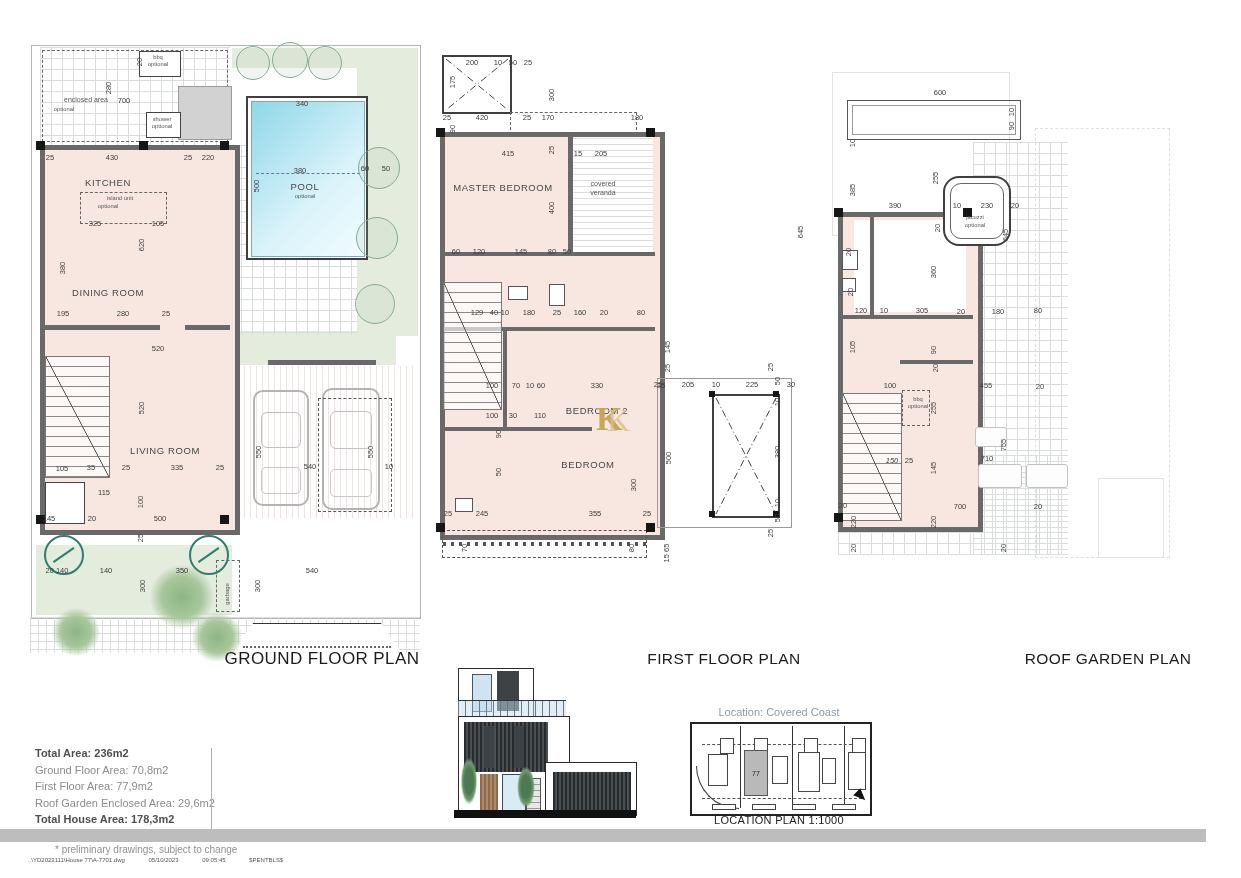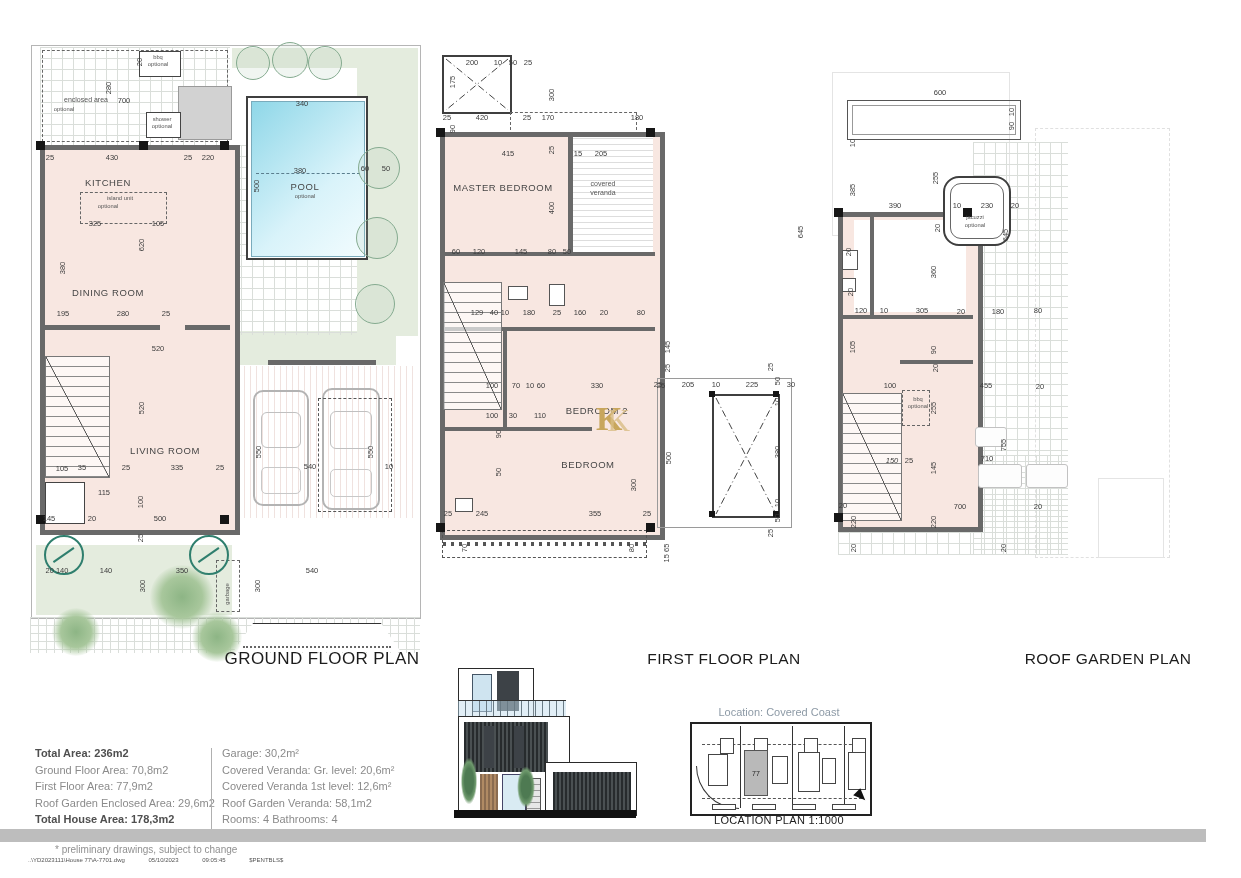--- a/index.html
+++ b/index.html
@@ -224,21 +224,21 @@
       <span class="lbl v" style="left: 62px; top: 268px;">380</span>
       <span class="lbl v" style="left: 141px; top: 245px;">620</span>
       <span class="lbl room" style="left: 108px; top: 292px;">DINING ROOM</span>
       <span class="lbl" style="left: 63px; top: 313px;">195</span>
       <span class="lbl" style="left: 123px; top: 313px;">280</span>
       <span class="lbl" style="left: 166px; top: 313px;">25</span>
       <span class="lbl" style="left: 158px; top: 348px;">520</span>
       <span class="lbl v" style="left: 141px; top: 408px;">520</span>
       <span class="lbl room" style="left: 165px; top: 450px;">LIVING ROOM</span>
       <span class="lbl" style="left: 62px; top: 468px;">105</span>
-      <span class="lbl" style="left: 82px; top: 467px;">35</span>
+      <span class="lbl" style="left: 91px; top: 467px;">35</span>
       <span class="lbl" style="left: 104px; top: 492px;">115</span>
       <span class="lbl" style="left: 126px; top: 467px;">25</span>
       <span class="lbl" style="left: 177px; top: 467px;">335</span>
       <span class="lbl" style="left: 220px; top: 467px;">25</span>
       <span class="lbl" style="left: 49px; top: 518px;">145</span>
       <span class="lbl" style="left: 92px; top: 518px;">20</span>
       <span class="lbl" style="left: 160px; top: 518px;">500</span>
       <span class="lbl v" style="left: 140px; top: 502px;">100</span>
       <span class="lbl v" style="left: 140px; top: 538px;">25</span>
       <span class="lbl v" style="left: 258px; top: 452px;">550</span>
@@ -427,27 +427,20 @@
   </div>
 
   <div class="a" id="tbl-left" style="left:35px;top:745px">
       <div class="trow tbold">Total Area: 236m2</div>
       <div class="trow">Ground Floor Area: 70,8m2</div>
       <div class="trow">First Floor Area: 77,9m2</div>
       <div class="trow">Roof Garden Enclosed Area: 29,6m2</div>
       <div class="trow tbold">Total House Area: 178,3m2</div>
     </div>
   <div class="a divider" style="left:211px;top:748px;height:83px"></div>
-  <div class="a" id="tbl-right" style="left:222px;top:745px">
-      <div class="trow">Garage: 30,2m²</div>
-      <div class="trow">Covered Veranda: Gr. level: 20,6m²</div>
-      <div class="trow">Covered Veranda 1st level: 12,6m²</div>
-      <div class="trow">Roof Garden Veranda: 58,1m2</div>
-      <div class="trow">Rooms: 4   Bathrooms: 4</div>
-    </div>
 
   <div class="a footbar" style="left:0;top:829px;width:1206px;height:13px"></div>
   <div class="a footnote" style="left:55px;top:844px">* preliminary drawings, subject to change</div>
   <div class="a footpath" style="left:28px;top:857px">
     <span>..\YD2023111\House 77\A-7701.dwg</span>
     <span>05/10/2023</span>
     <span>09:05:45</span>
     <span>$PENTBLS$</span>
   </div>
 

